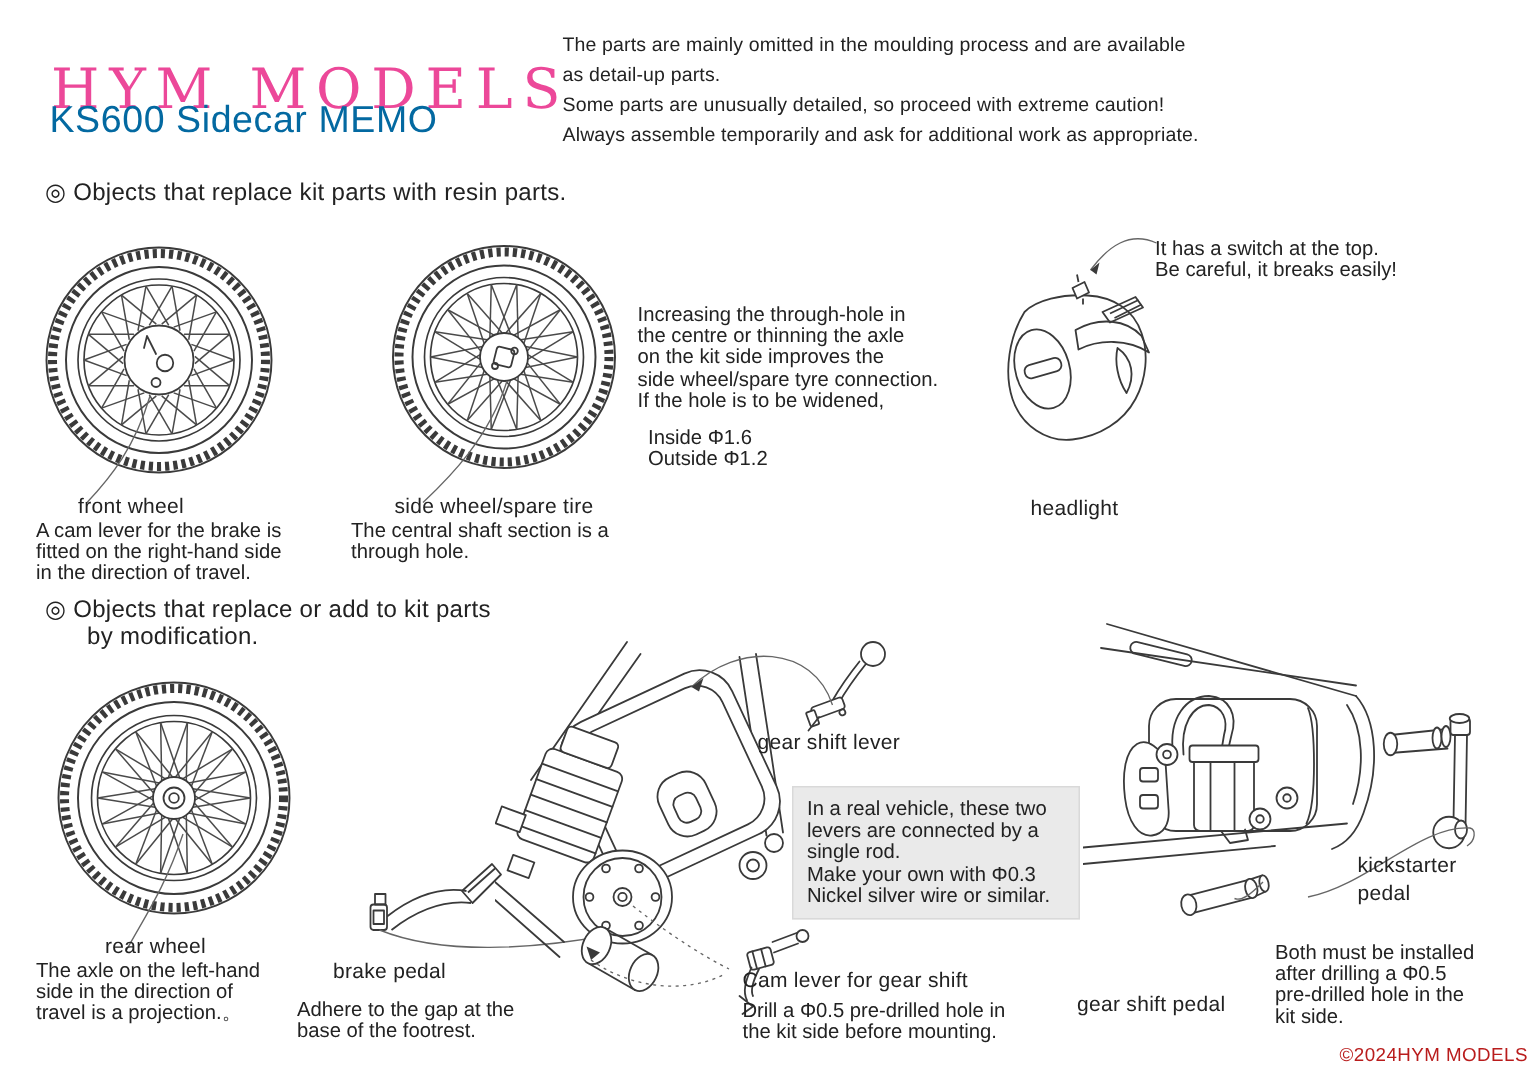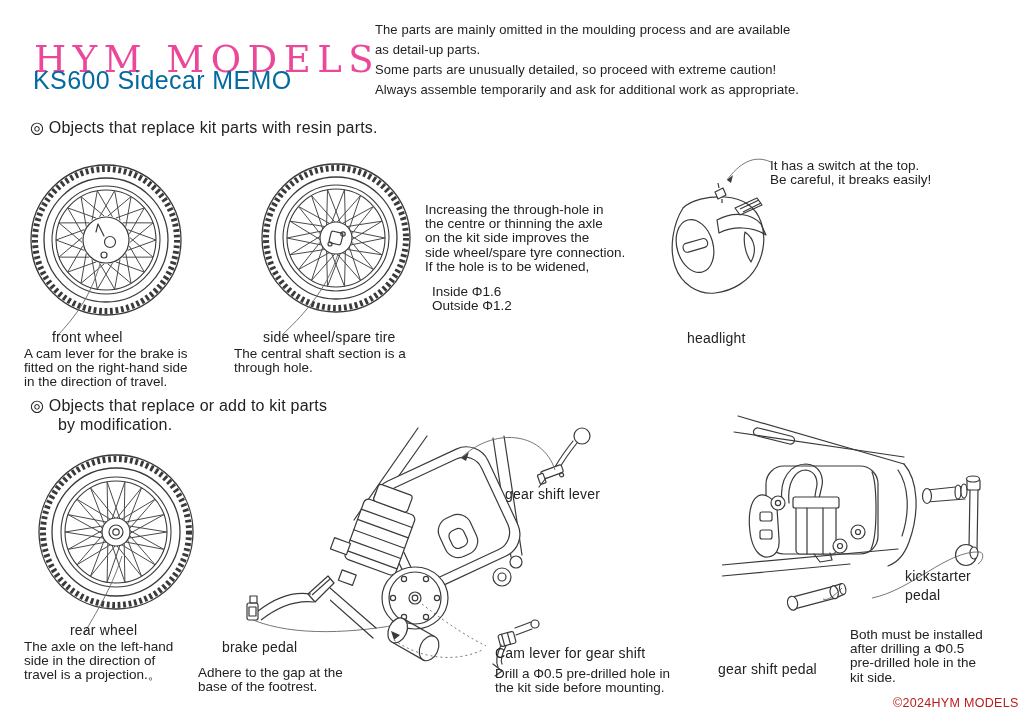--- a/index.html
+++ b/index.html
@@ -316,20 +316,25 @@
       <path d="M225,58 C212,18 162,16 131,46"></path>
       <path d="M64,228 C92,248 128,250 152,238" stroke-dasharray="2 3"></path>
       <path d="M92,192 C120,214 142,227 156,234" stroke-dasharray="2 3"></path>
     </g>
     <path d="M131,46 l8,-6 l-3,9 z" fill="#3a3a3a"></path>
     <path d="M64,228 l-3,-9 l9,4 z" fill="#3a3a3a"></path>
   </svg>
 
   <div class="abs cap" style="left:505px;top:485px">gear shift lever</div>
 
+  <div class="abs infobox" style="left:528px;top:524px">In a real vehicle, these two
+levers are connected by a
+single rod.
+Make your own with Φ0.3
+Nickel silver wire or similar.</div>
 
   <div class="abs cap" style="left:495px;top:644px">Cam lever for gear shift</div>
   <div class="abs note" style="left:495px;top:667px">Drill a Φ0.5 pre-drilled hole in
 the kit side before mounting.</div>
 
   <svg class="abs" style="left:722px;top:402px" width="298" height="228" viewBox="0 0 298 228">
     <g fill="none" stroke="#3a3a3a" stroke-width="1.2" stroke-linecap="round" stroke-linejoin="round">
       <path d="M16,14 L182,62"></path>
         <path d="M12,30 L182,55"></path>
       <rect x="-21" y="-4" width="42" height="8" rx="4" transform="translate(52 34) rotate(14)"></rect>

